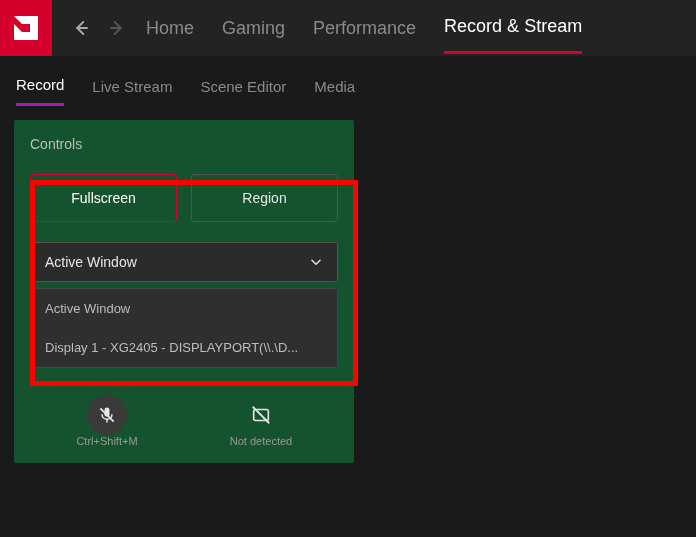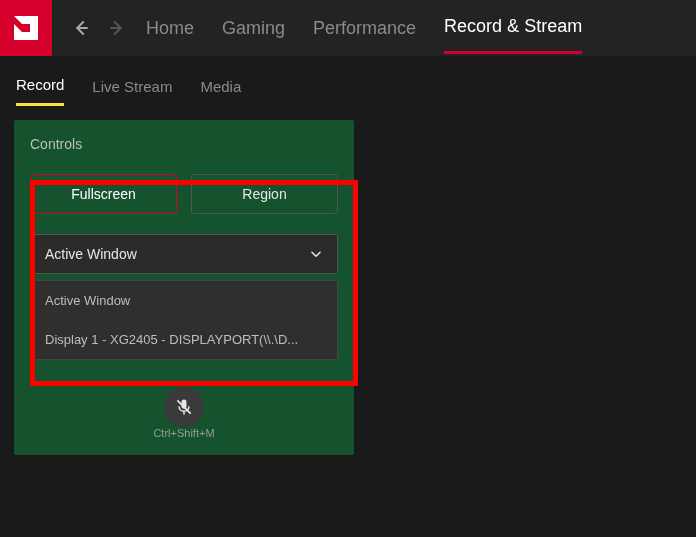--- a/index.html
+++ b/index.html
@@ -63,21 +63,21 @@
   height: 50px;
   font-size: 15px;
 }
 .subnav-item {
   color: #8a8a8a;
   cursor: pointer;
   padding: 10px 0;
 }
 .subnav-item.active {
   color: #ffffff;
-  border-bottom: 3px solid #fde047;
+  border-bottom: 3px solid #a21caf;
 }
 .main {
   display: flex;
   gap: 14px;
   padding: 14px;
 }
 .panel {
   background: #14532d;
   border-radius: 2px;
 }
@@ -105,21 +105,21 @@
   pointer-events: none;
   z-index: 5;
 }
 .mode-buttons {
   display: flex;
   gap: 14px;
   margin-bottom: 20px;
 }
 .mode-btn {
   flex: 1;
-  height: 40px;
+  height: 48px;
   border: 1px solid #555;
   background: transparent;
   color: #e6e6e6;
   border-radius: 3px;
   cursor: pointer;
   font-size: 14px;
   display: flex;
   align-items: center;
   justify-content: center;
 }
@@ -230,20 +230,21 @@
     <div class="topnav-item">Home</div>
     <div class="topnav-item">Gaming</div>
     <div class="topnav-item">Performance</div>
     <div class="topnav-item active">Record &amp; Stream</div>
   </div>
 </div>
 
 <div class="subnav">
   <div class="subnav-item active">Record</div>
   <div class="subnav-item">Live Stream</div>
+  <div class="subnav-item">Scene Editor</div>
   <div class="subnav-item">Media</div>
 </div>
 
 <div class="main">
 
   <div class="panel controls-panel">
     <div class="panel-title">Controls</div>
 
     <div class="highlight-box"></div>
 
@@ -273,17 +274,27 @@
         <div class="device-icon-btn">
           <svg width="20" height="20" viewBox="0 0 24 24">
             <path d="M12 3 C10 3 9 4.5 9 6 V11 C9 12.5 10 14 12 14 C14 14 15 12.5 15 11 V6 C15 4.5 14 3 12 3 Z" fill="#e6e6e6"></path>
             <path d="M6 11 C6 15 9 17 12 17 C15 17 18 15 18 11" stroke="#e6e6e6" stroke-width="1.8" fill="none"></path>
             <line x1="12" y1="17" x2="12" y2="21" stroke="#e6e6e6" stroke-width="1.8"></line>
             <line x1="4" y1="4" x2="20" y2="20" stroke="#e6e6e6" stroke-width="2"></line>
           </svg>
         </div>
         <div class="device-sub">Ctrl+Shift+M</div>
       </div>
+      <div class="device">
+        <div class="device-title">Camera</div>
+        <div class="device-icon-plain">
+          <svg width="22" height="22" viewBox="0 0 24 24">
+            <rect x="4" y="6" width="16" height="12" rx="2" stroke="#e6e6e6" stroke-width="1.8" fill="none"></rect>
+            <line x1="3" y1="3" x2="21" y2="21" stroke="#e6e6e6" stroke-width="2"></line>
+          </svg>
+        </div>
+        <div class="device-sub">Not detected</div>
+      </div>
     </div>
   </div>
 
 
 </div>
 
 </body></html>

